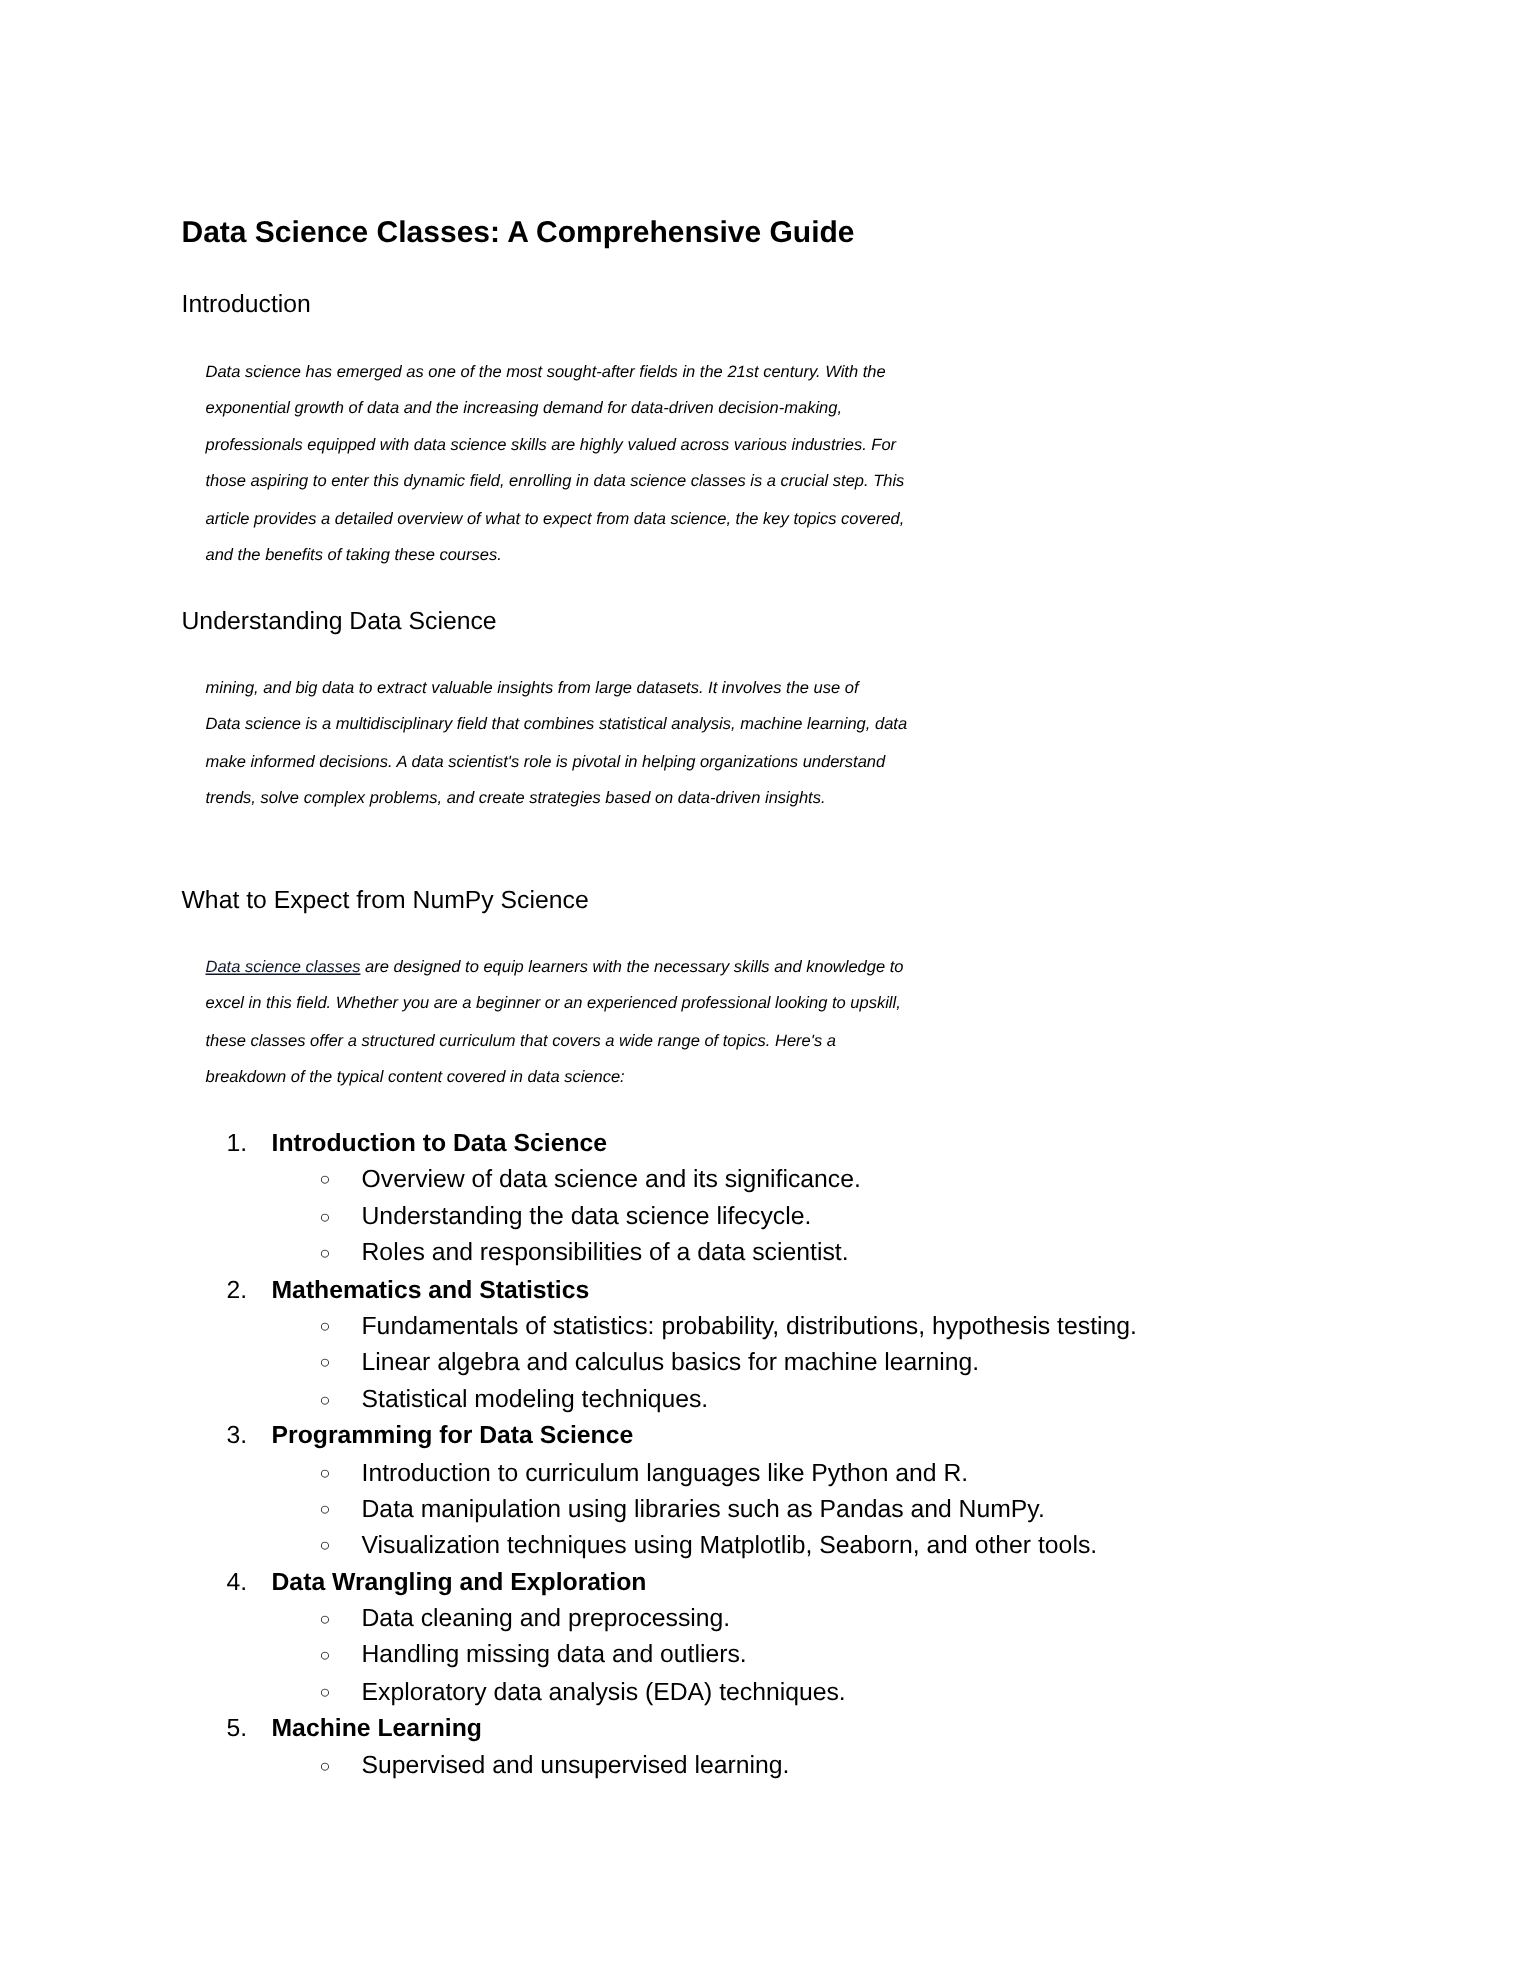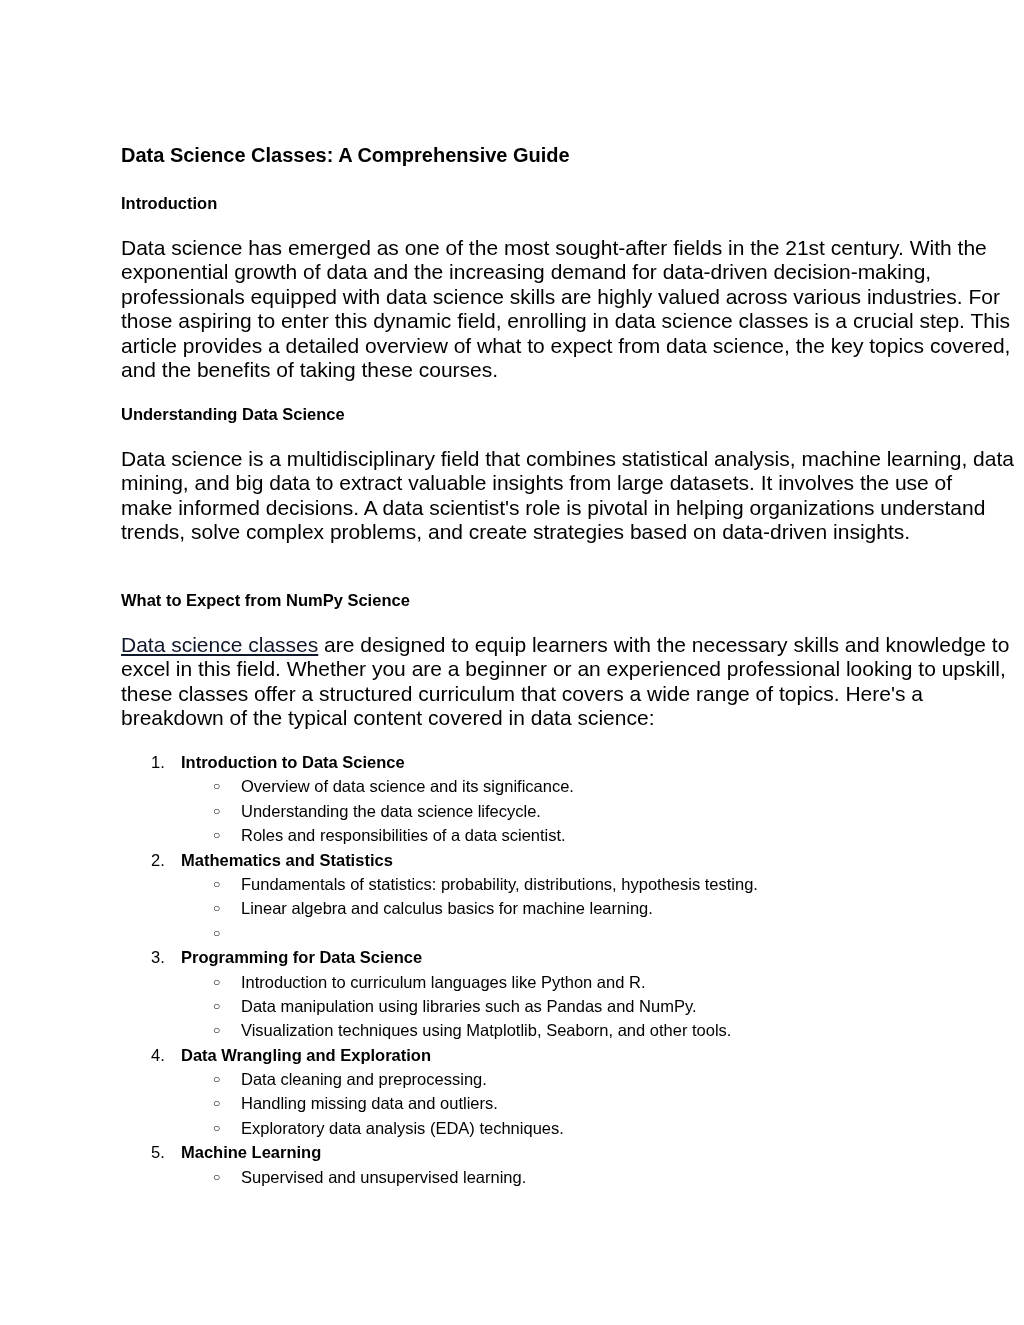--- a/index.html
+++ b/index.html
@@ -1,21 +1,21 @@
 <!DOCTYPE html>
 <html><head>
   <meta charset="utf-8">
   <style>
     html, body { margin: 0; padding: 0; background: #ffffff; }
     body { width: 1024px; height: 1325px; position: relative; overflow: hidden;
            font-family: "Liberation Sans", sans-serif; color: #000; }
     .page { position: absolute; left: 121px; top: 0; width: 790px; }
     .title { position: absolute; top: 144px; left: 0; font-size: 20px; font-weight: bold; white-space: nowrap; }
-    .h2 { position: absolute; left: 0; font-size: 16.5px; font-weight: bold; white-space: nowrap; }
-    .para { position: absolute; left: 0; width: 790px; font-size: 21px; line-height: 24.4px; }
+    .h2 { position: absolute; left: 0; font-size: 16.5px; font-weight: normal; white-space: nowrap; }
+    .para { position: absolute; left: 16px; width: 790px; font-size: 11px; line-height: 24.4px; font-style: italic; }
     .para .line { display: block; white-space: nowrap; }
     a.link { color: #0f172a; text-decoration: underline; }
     .list { position: absolute; left: 0; top: 750px; width: 790px; font-size: 16.5px; line-height: 24.4px; }
     .item-row { position: relative; height: 24.4px; white-space: nowrap; }
     .num { position: absolute; left: 30px; }
     .item-label { position: absolute; left: 60px; font-weight: bold; }
     .bullet { position: absolute; left: 92px; font-size: 12px; }
     .sub-text { position: absolute; left: 120px; }
   </style>
 </head>
@@ -29,22 +29,22 @@
     <span class="line">Data science has emerged as one of the most sought-after fields in the 21st century. With the</span>
     <span class="line">exponential growth of data and the increasing demand for data-driven decision-making,</span>
     <span class="line">professionals equipped with data science skills are highly valued across various industries. For</span>
     <span class="line">those aspiring to enter this dynamic field, enrolling in data science classes is a crucial step. This</span>
     <span class="line">article provides a detailed overview of what to expect from data science, the key topics covered,</span>
     <span class="line">and the benefits of taking these courses.</span>
   </div>
 
   <div class="h2" style="top:405px">Understanding Data Science</div>
   <div class="para" style="top:447px">
+    <span class="line">mining, and big data to extract valuable insights from large datasets. It involves the use of</span>
     <span class="line">Data science is a multidisciplinary field that combines statistical analysis, machine learning, data</span>
-    <span class="line">mining, and big data to extract valuable insights from large datasets. It involves the use of</span>
     <span class="line">make informed decisions. A data scientist's role is pivotal in helping organizations understand</span>
     <span class="line">trends, solve complex problems, and create strategies based on data-driven insights.</span>
   </div>
 
   <div class="h2" style="top:591px">What to Expect from NumPy Science</div>
   <div class="para" style="top:633px">
     <span class="line"><a class="link" href="#">Data science classes</a><span> are designed to equip learners with the necessary skills and knowledge to</span></span>
     <span class="line">excel in this field. Whether you are a beginner or an experienced professional looking to upskill,</span>
     <span class="line">these classes offer a structured curriculum that covers a wide range of topics. Here's a</span>
     <span class="line">breakdown of the typical content covered in data science:</span>
@@ -75,20 +75,21 @@
     <div class="item-row">
         <span class="bullet">○</span>
         <span class="sub-text">Fundamentals of statistics: probability, distributions, hypothesis testing.</span>
       </div>
     <div class="item-row">
         <span class="bullet">○</span>
         <span class="sub-text">Linear algebra and calculus basics for machine learning.</span>
       </div>
     <div class="item-row">
         <span class="bullet">○</span>
+        <span class="sub-text">Statistical modeling techniques.</span>
       </div>
 
     <div class="item-row">
       <span class="num">3.</span>
       <span class="item-label">Programming for Data Science</span>
     </div>
     <div class="item-row">
         <span class="bullet">○</span>
         <span class="sub-text">Introduction to curriculum languages like Python and R.</span>
       </div>

